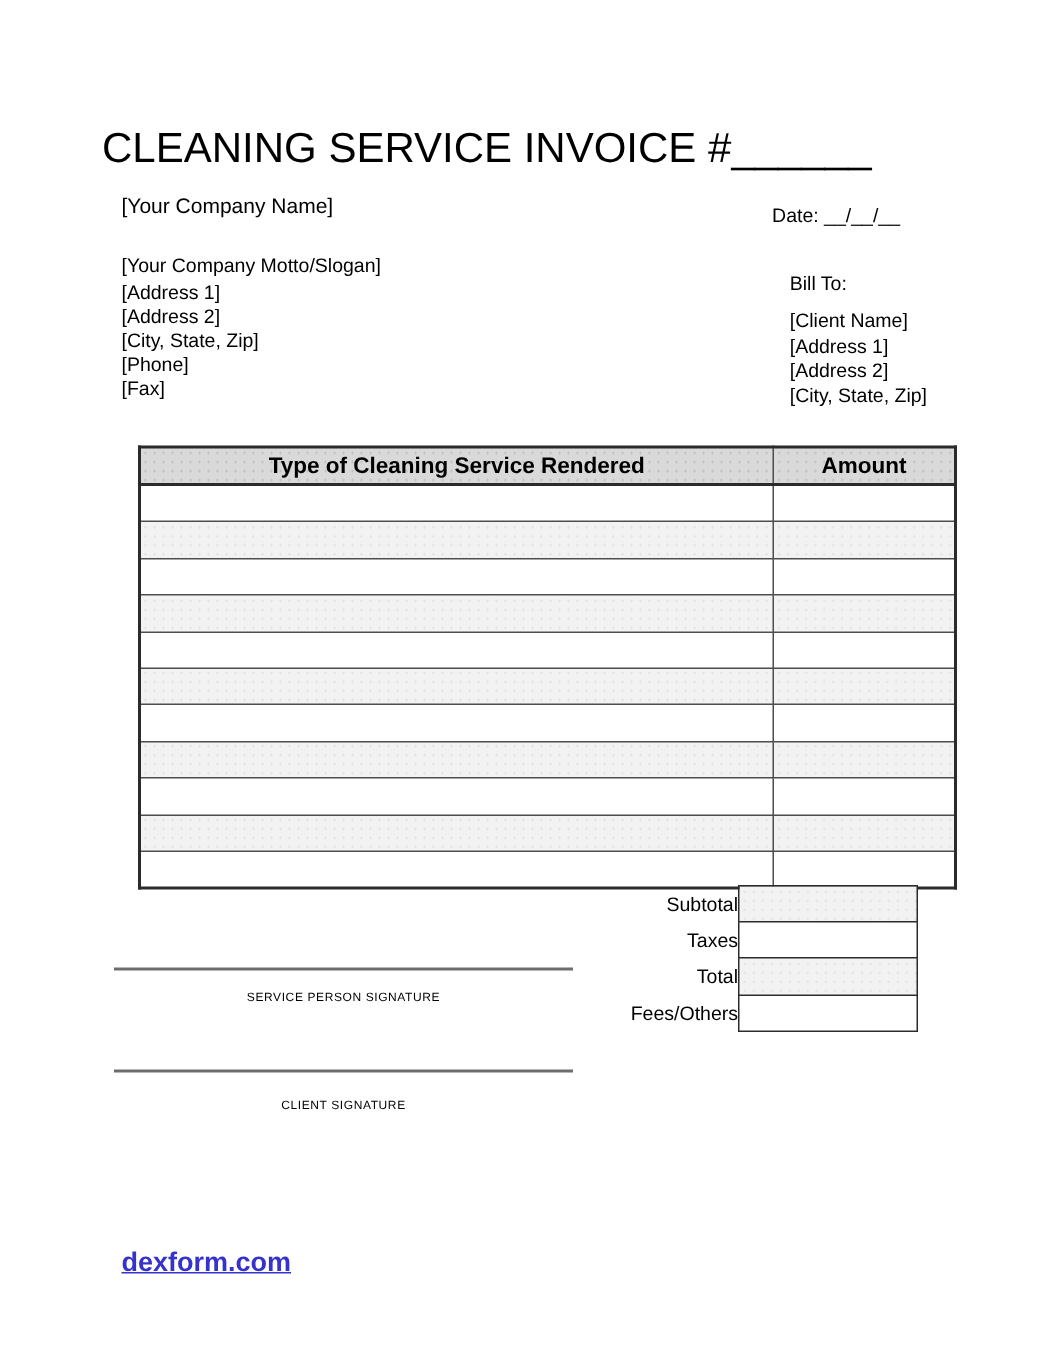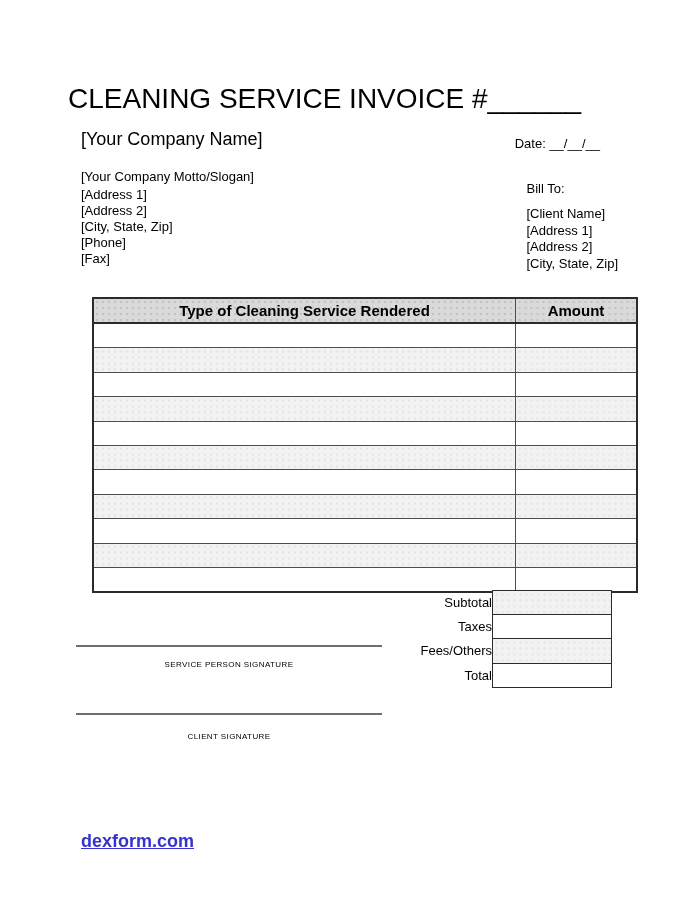--- a/index.html
+++ b/index.html
@@ -20,21 +20,21 @@
 
   .doc-title {
     left: 68px;
     top: 83px;
     font-size: 28px;
     white-space: nowrap;
   }
   .company-name {
     left: 81px;
     top: 129px;
-    font-size: 18px;
+    font-size: 14px;
     text-align: right;
   }
   .company-motto {
     left: 81px;
     top: 169px;
     font-size: 13px;
   }
   .date-line {
     top: 136px;
     right: 96px;
@@ -230,25 +230,25 @@
     <tbody>
         <tr>
       <td class="sum-label">Subtotal</td>
       <td class="sum-value"></td>
     </tr>
     <tr>
       <td class="sum-label">Taxes</td>
       <td class="sum-value"></td>
     </tr>
     <tr>
+      <td class="sum-label">Total</td>
+      <td class="sum-value"></td>
+    </tr>
+    <tr>
       <td class="sum-label">Fees/Others</td>
-      <td class="sum-value"></td>
-    </tr>
-    <tr>
-      <td class="sum-label">Total</td>
       <td class="sum-value"></td>
     </tr>
   </tbody>
     </table>
 
   <div class="abs sig-line sig-line-1"></div>
   <div class="abs sig-label sig-label-1">SERVICE PERSON SIGNATURE</div>
 
   <div class="abs sig-line sig-line-2"></div>
   <div class="abs sig-label sig-label-2">CLIENT SIGNATURE</div>

